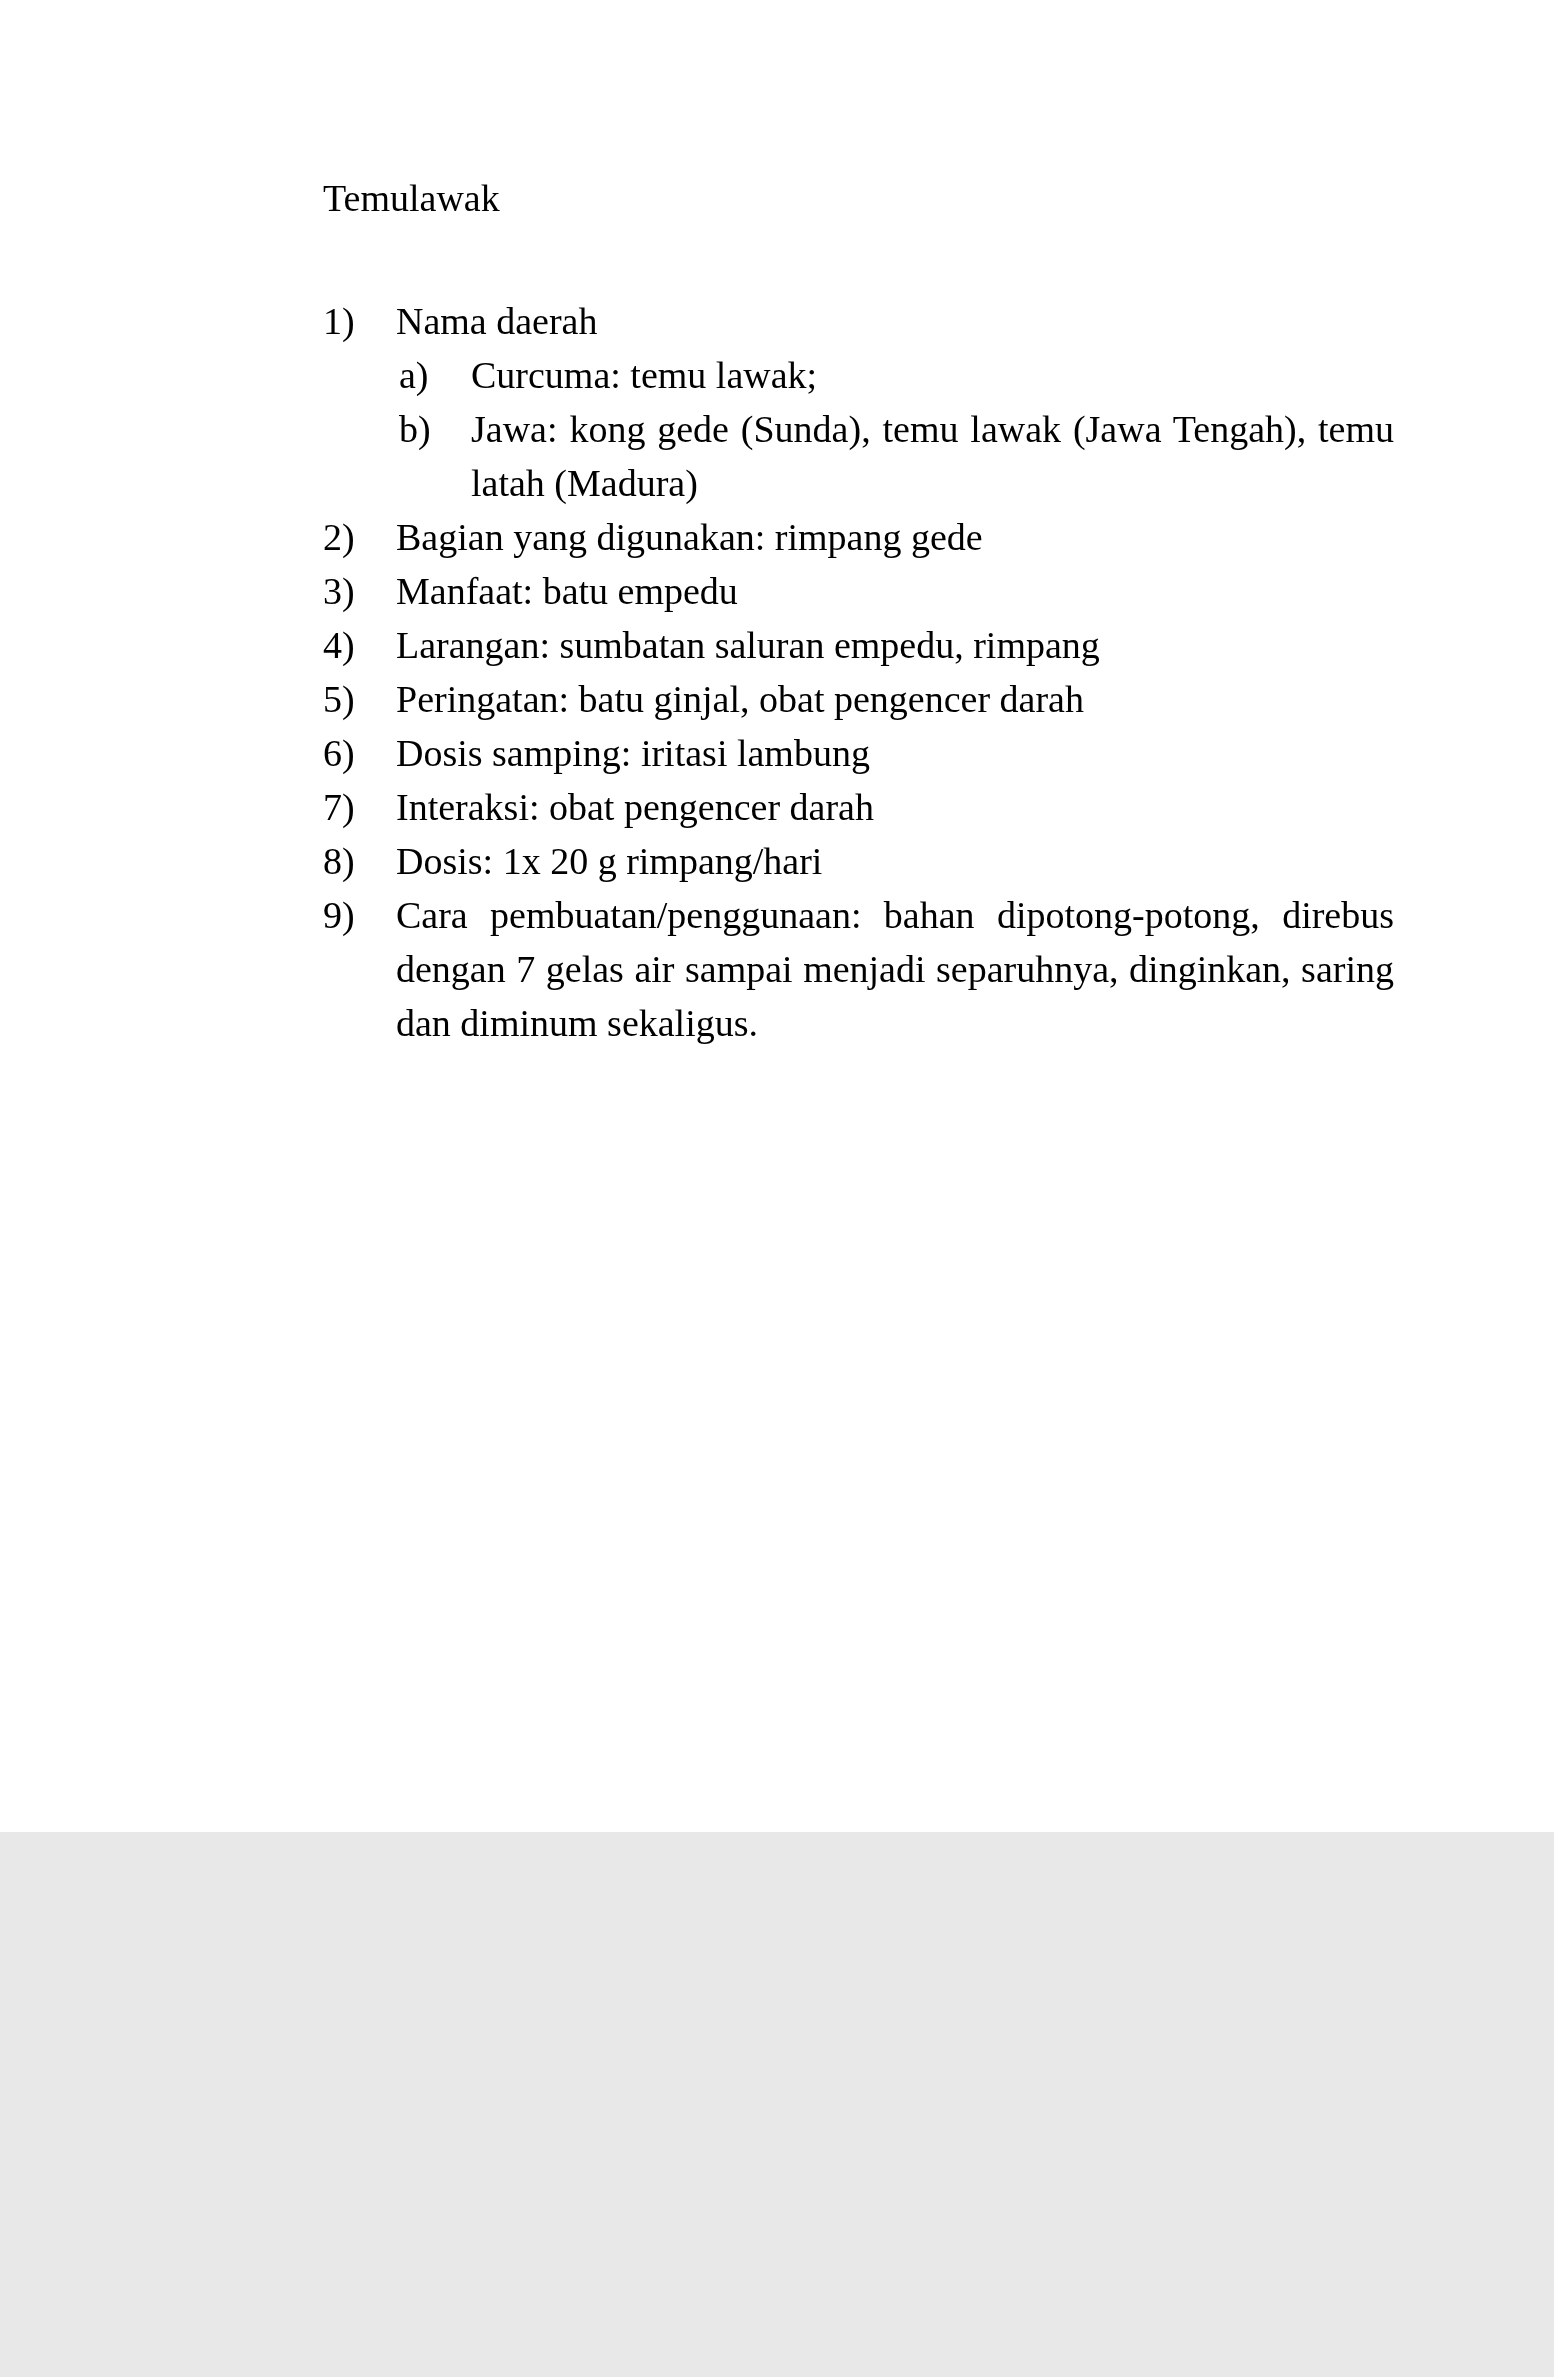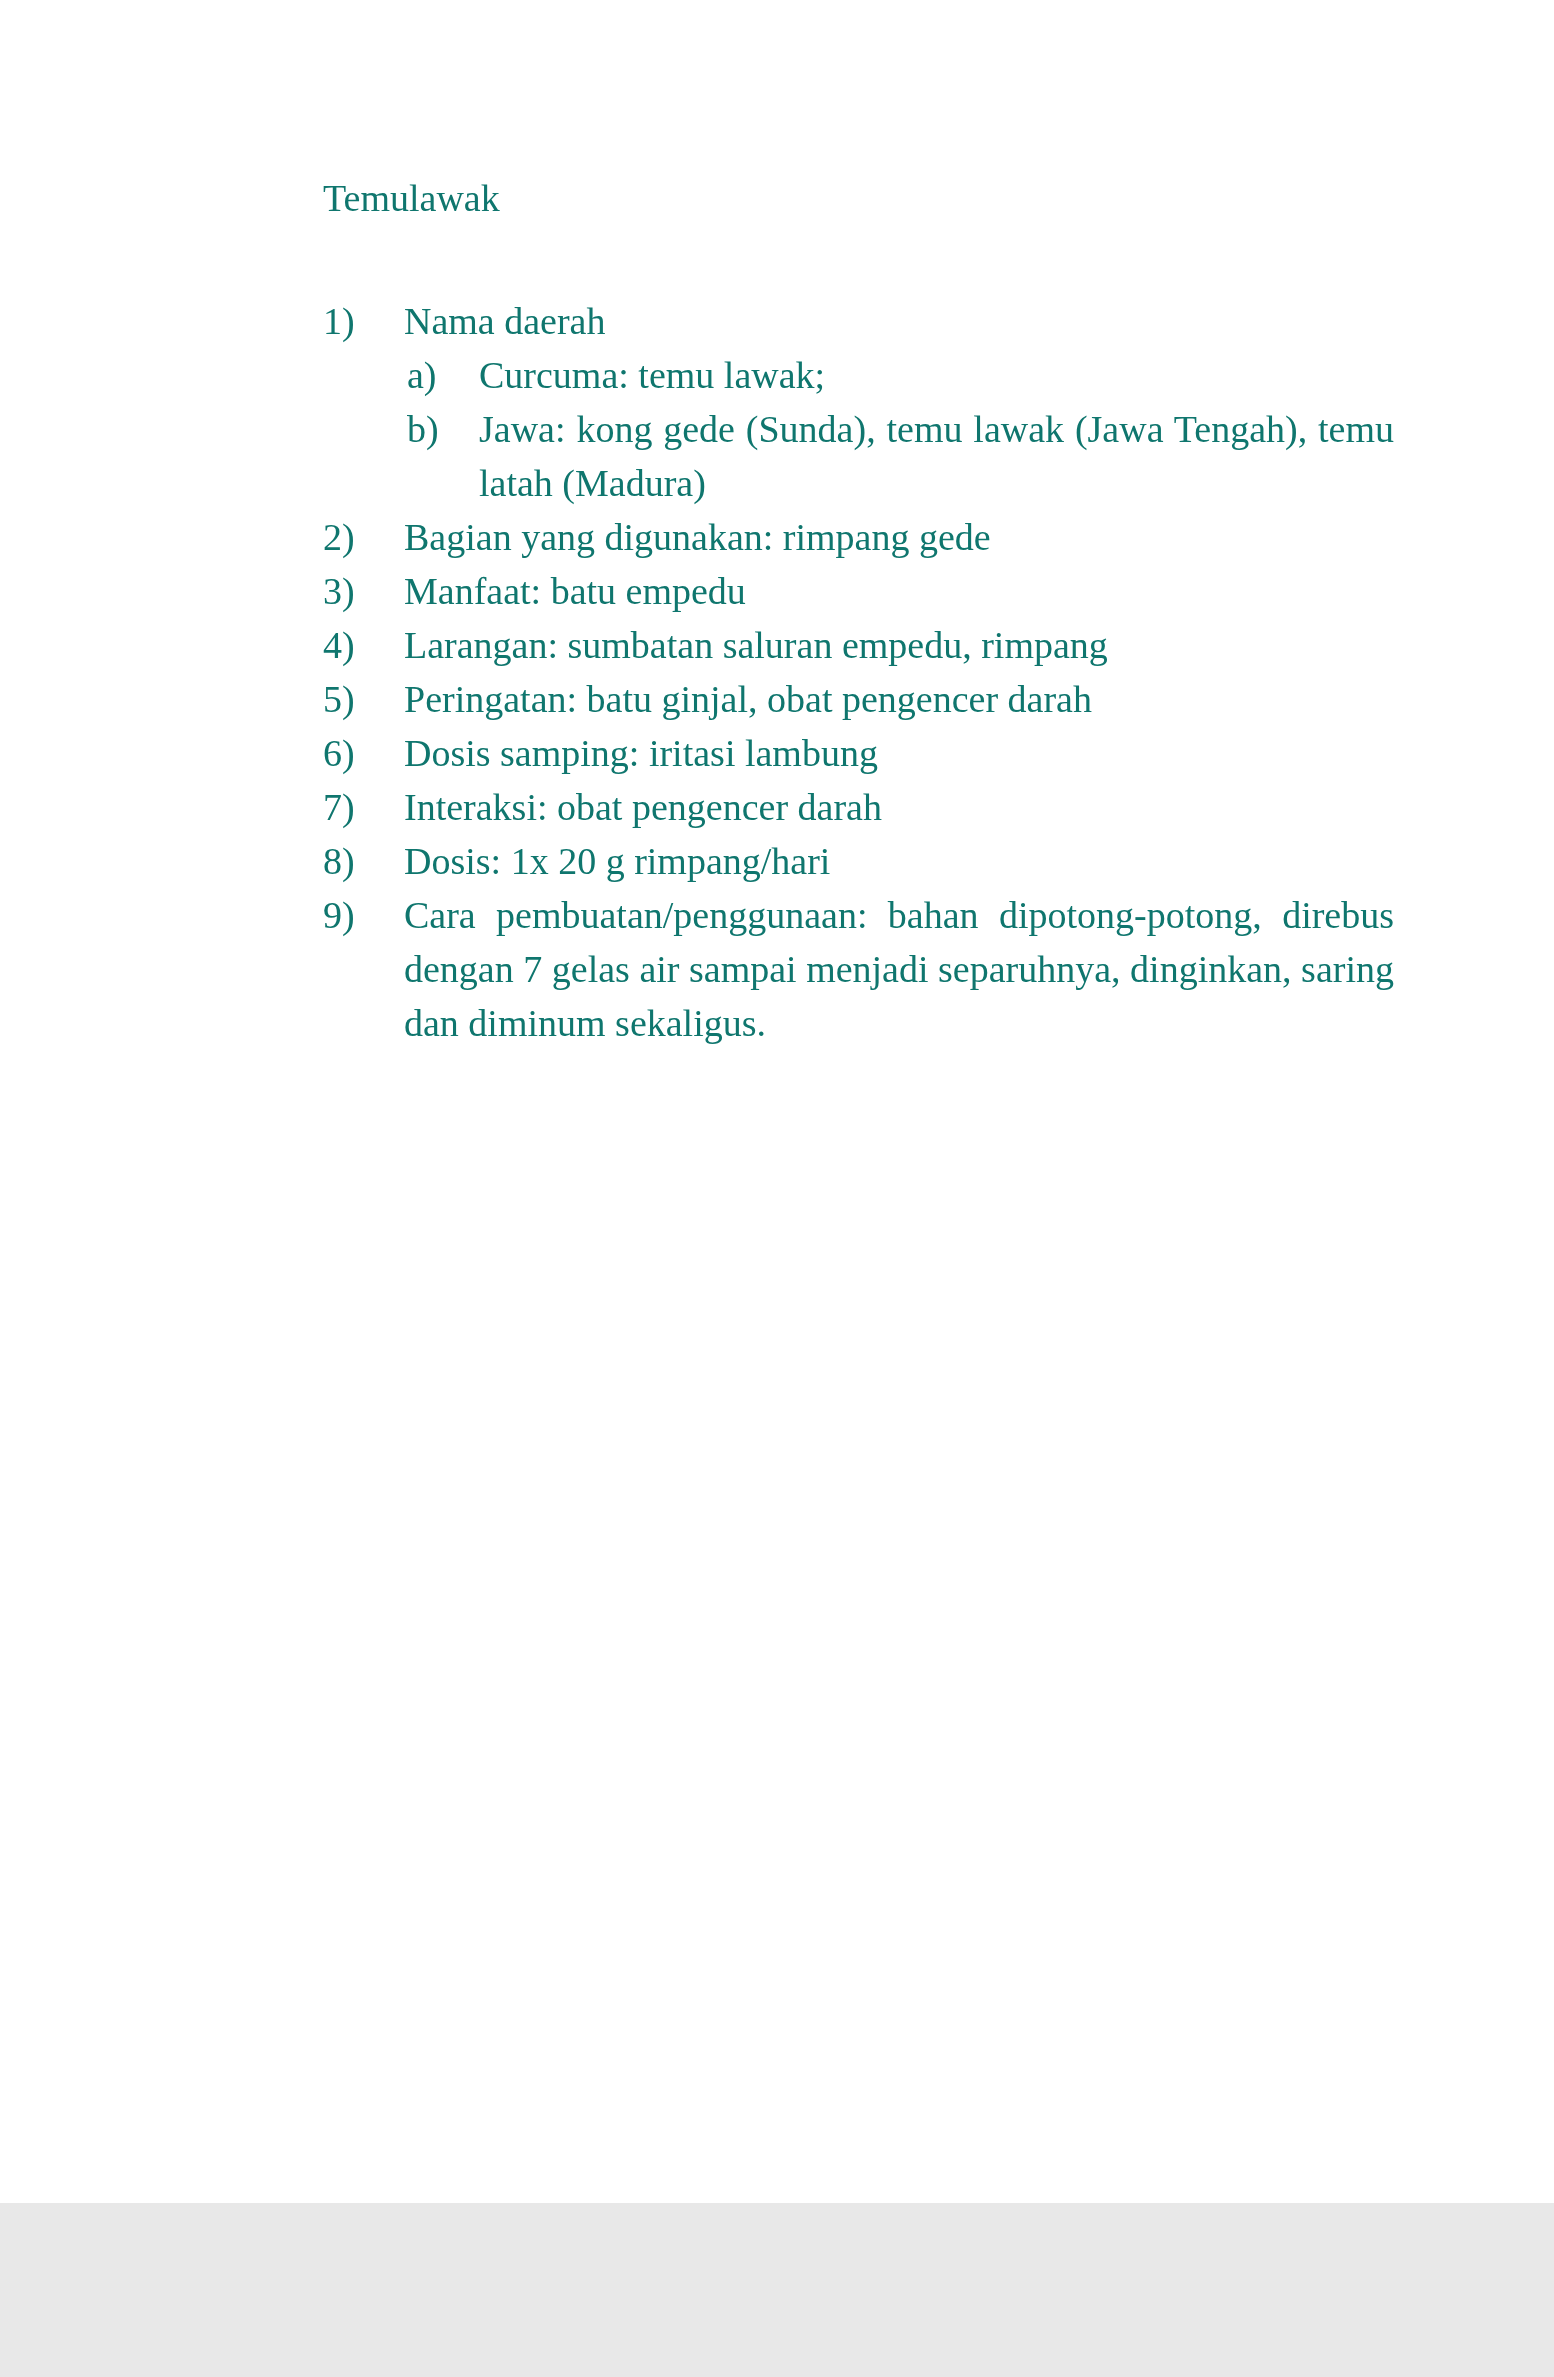--- a/index.html
+++ b/index.html
@@ -3,28 +3,28 @@
 <meta charset="utf-8">
 <style>
   html, body {
     margin: 0;
     padding: 0;
     background: #e8e8e8;
   }
   .page {
     position: relative;
     width: 1555px;
-    height: 2203px;
+    height: 1832px;
     background: #ffffff;
     box-sizing: border-box;
     padding: 171px 161px 11px 323px;
     font-family: "Liberation Serif", "DejaVu Serif", serif;
     font-size: 38px;
     line-height: 54px;
-    color: #0f766e;
+    color: #000000;
     overflow: hidden;
   }
   .title-block p {
     margin: 0;
   }
   .species-italic {
     font-style: italic;
   }
   .gap {
     height: 69px;
@@ -35,21 +35,20 @@
   .item {
     display: flex;
     align-items: flex-start;
   }
   .num {
     flex: 0 0 73px;
   }
   .body {
     flex: 1 1 auto;
     min-width: 0;
-    margin-left: 8px;
   }
   .itext {
     text-align: justify;
   }
   .sub {
     display: flex;
     align-items: flex-start;
     margin-left: 3px;
   }
   .snum {

